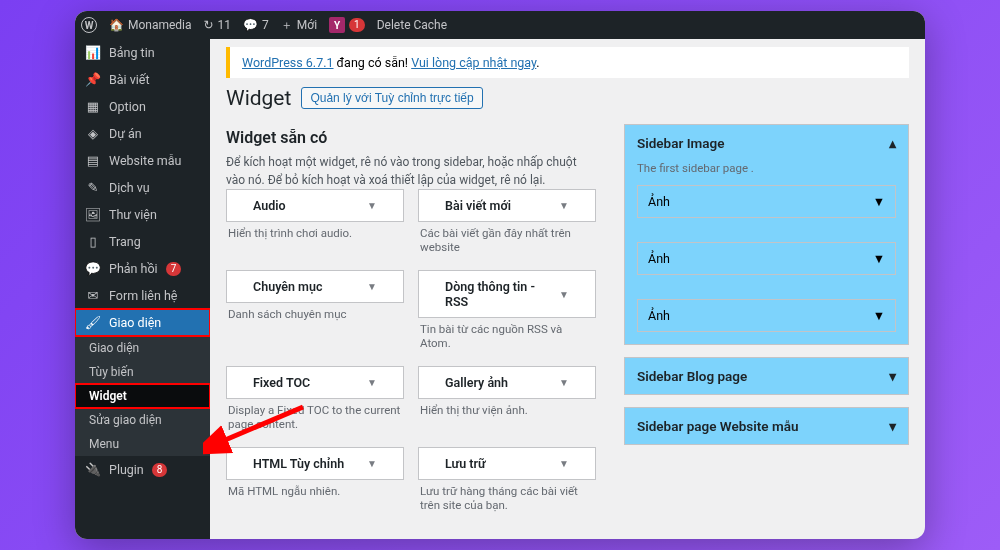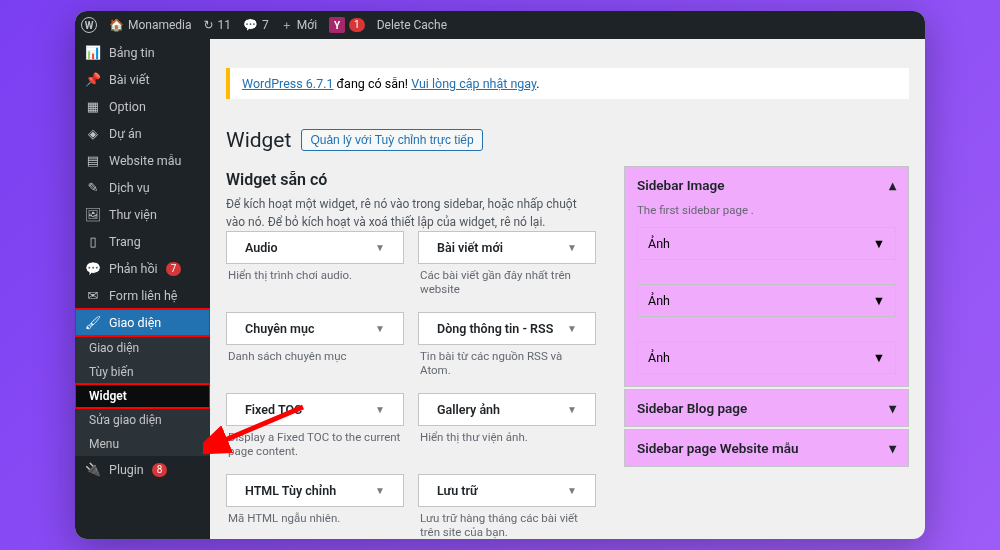--- a/index.html
+++ b/index.html
@@ -30,34 +30,34 @@
   .sidebar .item { display:flex; align-items:center; gap:8px; padding:6px 10px; cursor:pointer; position:relative;}
   .sidebar .item.active { background:#2271b1; color:#fff;}
   .sidebar .item .cnt { background:#d63638;color:#fff;border-radius:8px;padding:0 5px;font-size:10px;line-height:14px;}
   .sidebar .sub { background:#2c3338; }
   .sidebar .sub .subitem { padding:5px 10px 5px 14px; color:#c3c4c7; font-size:12px; cursor:pointer;}
   .sidebar .sub .subitem.current { color:#fff; font-weight:600; background:#0a0c0d;}
   .icon { width:16px; display:inline-flex; justify-content:center; font-size:13px;}
   .redbox { outline:2px solid #f00; outline-offset:-1px;}
   
   .content { flex:1; padding:0 16px 16px 16px; overflow:auto; position:relative;}
-  .notice { background:#fff; border-left:4px solid #ffba00; padding:8px 12px; margin:29px 0; font-size:12.5px;}
+  .notice { background:#fff; border-left:4px solid #ffba00; padding:8px 12px; margin:8px 0; font-size:12.5px;}
   .notice a { color:#2271b1; text-decoration:underline;}
   h1.page-title { font-size:21px; font-weight:400; color:#1d2327; display:flex; align-items:center; gap:10px; margin:6px 0 14px 0;}
   .btn-outline { border:1px solid #2271b1; color:#2271b1; background:#f6f7f7; padding:3px 8px; font-size:12px; border-radius:3px; cursor:pointer;}
   h2.section { font-size:16px; font-weight:600; color:#1d2327; margin:4px 0 6px 0;}
   p.desc { font-size:12px; color:#50575e; line-height:1.5; }
   .two-col { display:flex; gap:28px; }
   .left-col { flex:1; }
   .right-col { width:285px; }
   .widget-grid { display:grid; grid-template-columns:1fr 1fr; gap:8px 14px;}
-  .widget-box { border:1px solid #c3c4c7; background:#fff; padding:8px 18px; display:flex; justify-content:space-between; align-items:center; font-size:12.5px; font-weight:600; color:#1d2327; cursor:move;gap:8px;}
+  .widget-box { border:1px solid #c3c4c7; background:#fff; padding:8px 26px; display:flex; justify-content:space-between; align-items:center; font-size:12.5px; font-weight:600; color:#1d2327; cursor:move;gap:8px;}
   .widget-box .chev { color:#787c82; font-size:10px;}
   .widget-desc { font-size:11.5px; color:#646970; padding:4px 2px 8px 2px;}
-  .sidebar-area { border:1px solid #c3c4c7; background:#f0abfc; margin-bottom:2px;}
+  .sidebar-area { border:1px solid #c3c4c7; background:#7dd3fc; margin-bottom:12px;}
   .sa-head { padding:10px 12px; font-weight:600; font-size:13.5px; color:#1d2327; display:flex; justify-content:space-between; align-items:center; cursor:pointer;}
   .sa-desc { font-size:11.5px; color:#646970; padding:0 12px 10px 12px;}
   .sa-body { padding:0 12px 12px 12px; display:flex; flex-direction:column; gap:24px;}
   .sa-widget { border:1px solid #c3c4c7; padding:8px 10px; font-size:12.5px; display:flex; justify-content:space-between; align-items:center; cursor:pointer;}
   
   .arrow { position:absolute; left:128px; top:388px; pointer-events:none;}
 </style>
 </head>
 <body>
 

